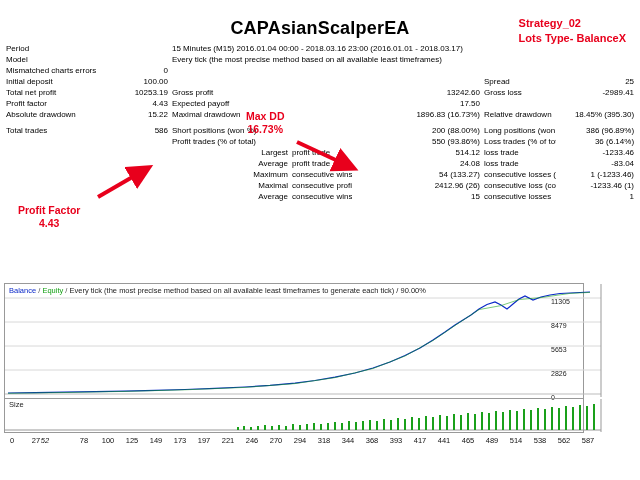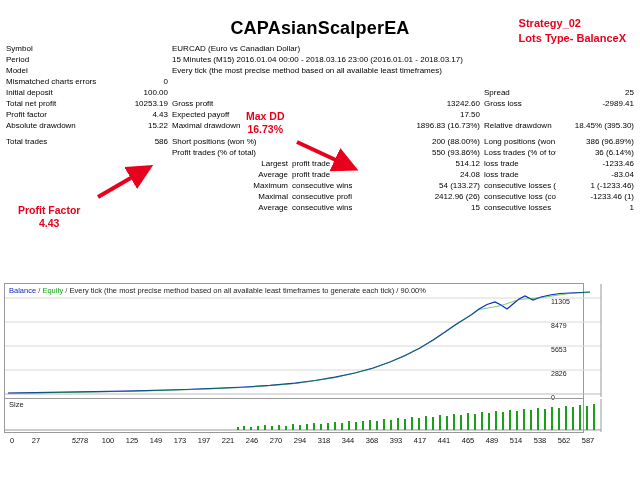--- a/index.html
+++ b/index.html
@@ -172,25 +172,20 @@
       <col class="c-a">
         <col class="c-b">
         <col class="c-c">
         <col class="c-d">
         <col class="c-e">
         <col class="c-f">
         <col class="c-g">
     </colgroup>
     <tbody>
 
-      <tr>
-        <td class="lbl">Symbol</td>
-        <td class="val"></td>
-        <td class="lbl" colspan="5">EURCAD (Euro vs Canadian Dollar)</td>
-      </tr>
 
       <tr>
         <td class="lbl">Period</td>
         <td class="val"></td>
         <td class="lbl" colspan="5">15 Minutes (M15) 2016.01.04 00:00 - 2018.03.16 23:00 (2016.01.01 - 2018.03.17)</td>
       </tr>
 
       <tr>
         <td class="lbl">Model</td>
         <td class="val"></td>
@@ -436,21 +431,21 @@
           <rect x="588" y="5" width="2" height="26"></rect>
         </g>
         <line x1="596" y1="0" x2="596" y2="33" stroke="#999999" stroke-width="1"></line>
       </svg>
     </div>
   </div>
 
   <div class="xaxis">
     <span style="left:8px;">0</span>
     <span style="left:32px;">27</span>
-    <span style="left:72px;font-style:italic;">52</span>
+    <span style="left:41px;font-style:italic;">52</span>
     <span style="left:80px;">78</span>
     <span style="left:104px;">100</span>
     <span style="left:128px;">125</span>
     <span style="left:152px;">149</span>
     <span style="left:176px;">173</span>
     <span style="left:200px;">197</span>
     <span style="left:224px;">221</span>
     <span style="left:248px;">246</span>
     <span style="left:272px;">270</span>
     <span style="left:296px;">294</span>

